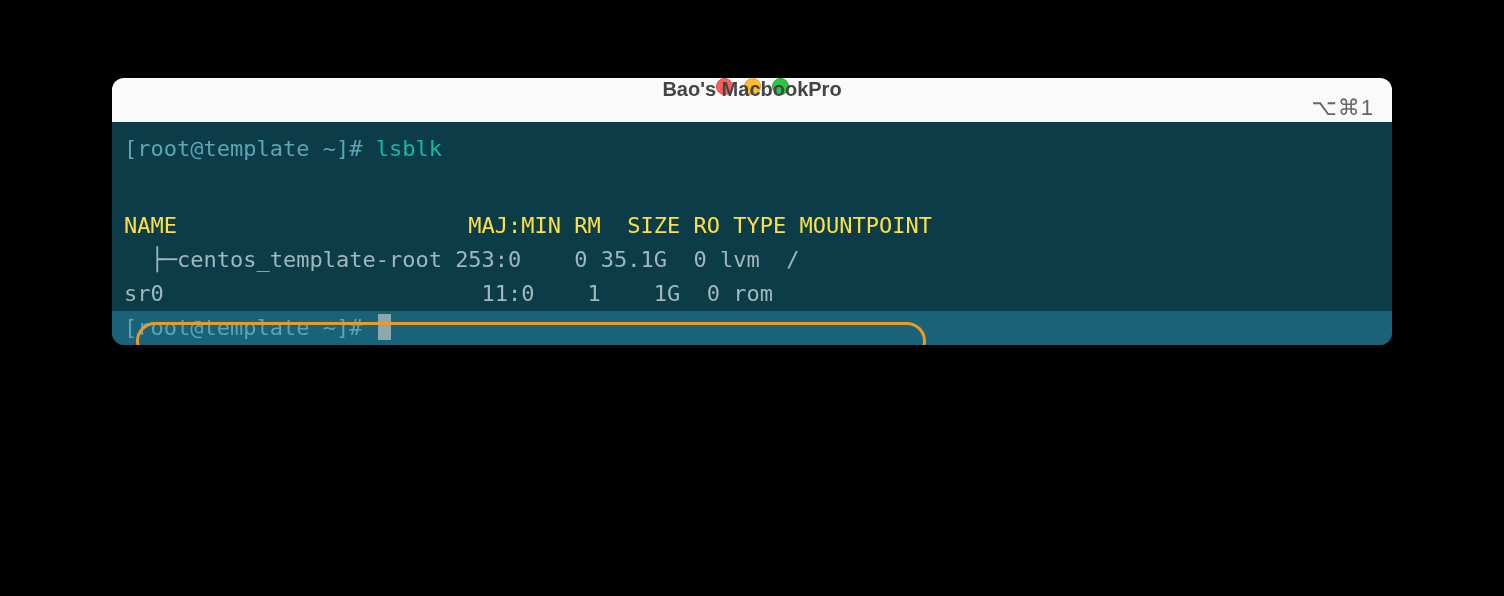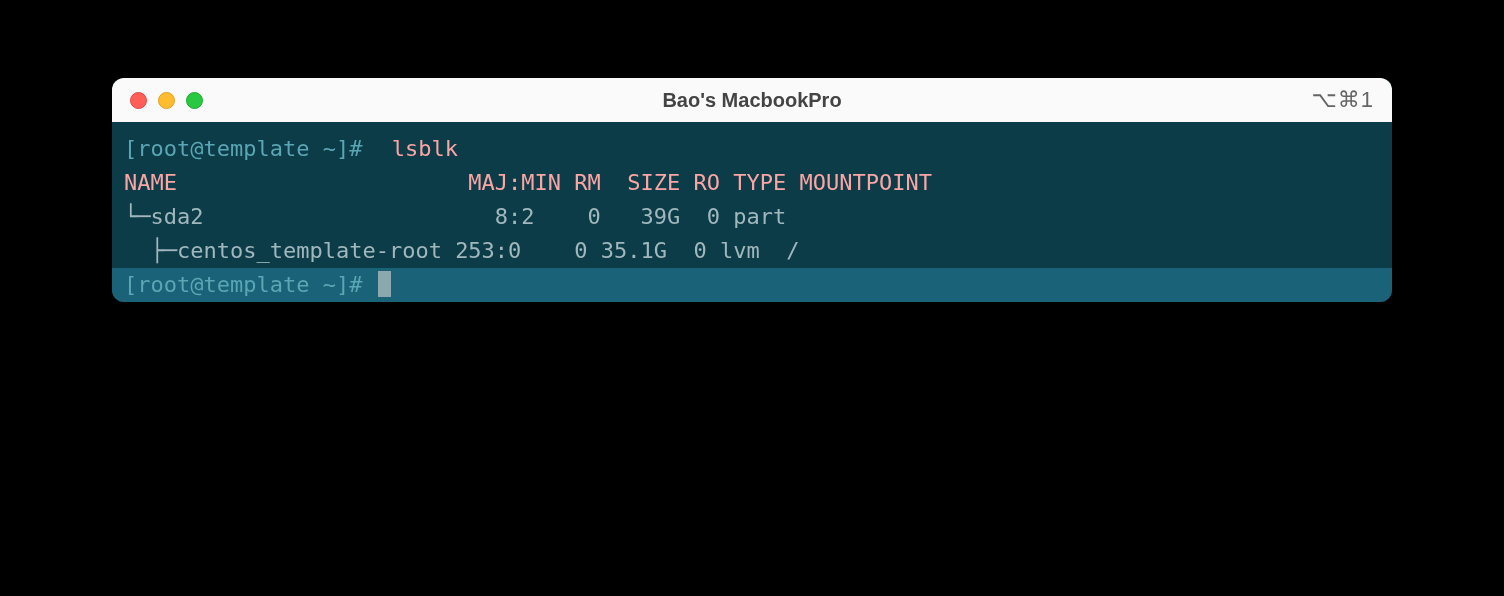--- a/index.html
+++ b/index.html
@@ -20,20 +20,21 @@
       box-shadow: 0 20px 60px rgba(0,0,0,0.5);
       overflow: hidden;
     }
     .titlebar {
       background: #fafafa;
       height: 44px;
       display: flex;
       align-items: center;
       padding: 0 18px;
       position: relative;
+      flex-direction: column;
     }
     .traffic-lights {
       display: flex;
       gap: 11px;
       align-items: center;
     }
     .light {
       width: 17px;
       height: 17px;
       border-radius: 50%;
@@ -62,22 +63,22 @@
       line-height: 34px;
       color: #a0b7bd;
       padding: 10px 0 0 0;
       position: relative;
     }
     .line {
       white-space: pre;
       padding: 0 12px;
     }
     .prompt-bracket { color: #5aa6b5; }
-    .cmd { color: #fca5a5; margin-left: 16px; }
-    .header-row { color: #fca5a5; }
+    .cmd { color: #14b8a6; }
+    .header-row { color: #fde047; margin-top: 43px; }
     .cursor-line {
       background: #1a6277;
       padding: 0 12px;
       position: relative;
     }
     .cursor-block {
       display: inline-block;
       width: 13px;
       height: 26px;
       background: #8aa8ae;
@@ -101,19 +102,19 @@
       <div class="light yellow"></div>
       <div class="light green"></div>
     </div>
     <div class="title">Bao's MacbookPro</div>
     <div class="shortcut">⌥⌘1</div>
   </div>
 
   <div class="terminal">
     <div class="line"><span class="prompt-bracket">[root@template ~]#</span> <span class="cmd">lsblk</span></div>
     <div class="line header-row">NAME                      MAJ:MIN RM  SIZE RO TYPE MOUNTPOINT</div>
-    <div class="line">└─sda2                      8:2    0   39G  0 part </div>
     <div class="line">  ├─centos_template-root 253:0    0 35.1G  0 lvm  /</div>
+    <div class="line">sr0                        11:0    1    1G  0 rom  </div>
     <div class="cursor-line"><span class="prompt-bracket">[root@template ~]#</span> <span class="cursor-block"></span></div>
 
     <div class="highlight-ring" style="top: 200px; left: 24px; width: 790px; height: 38px;"></div>
   </div>
 </div>
 
 </body></html>

